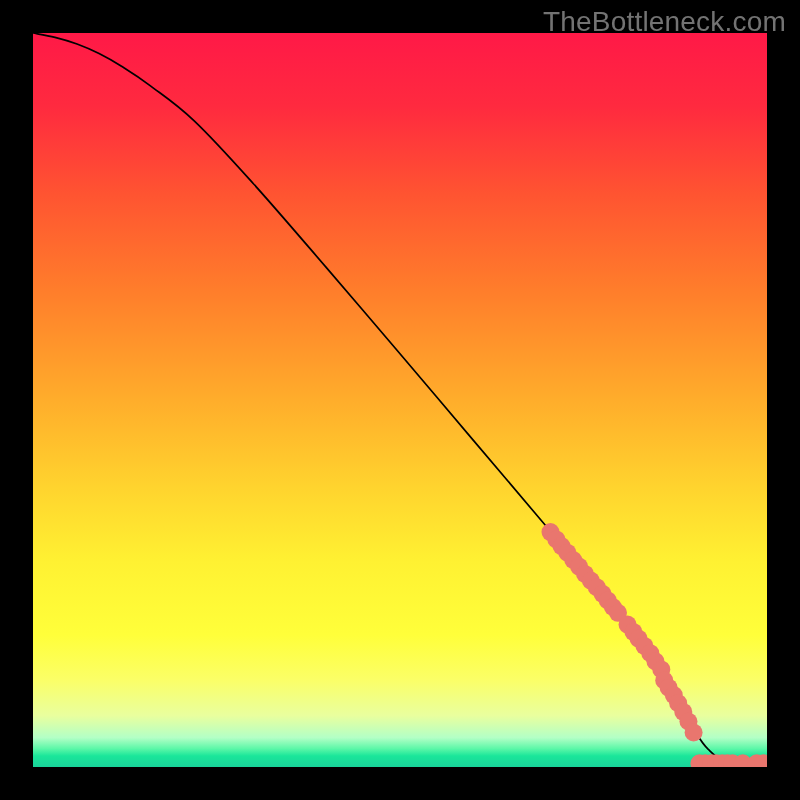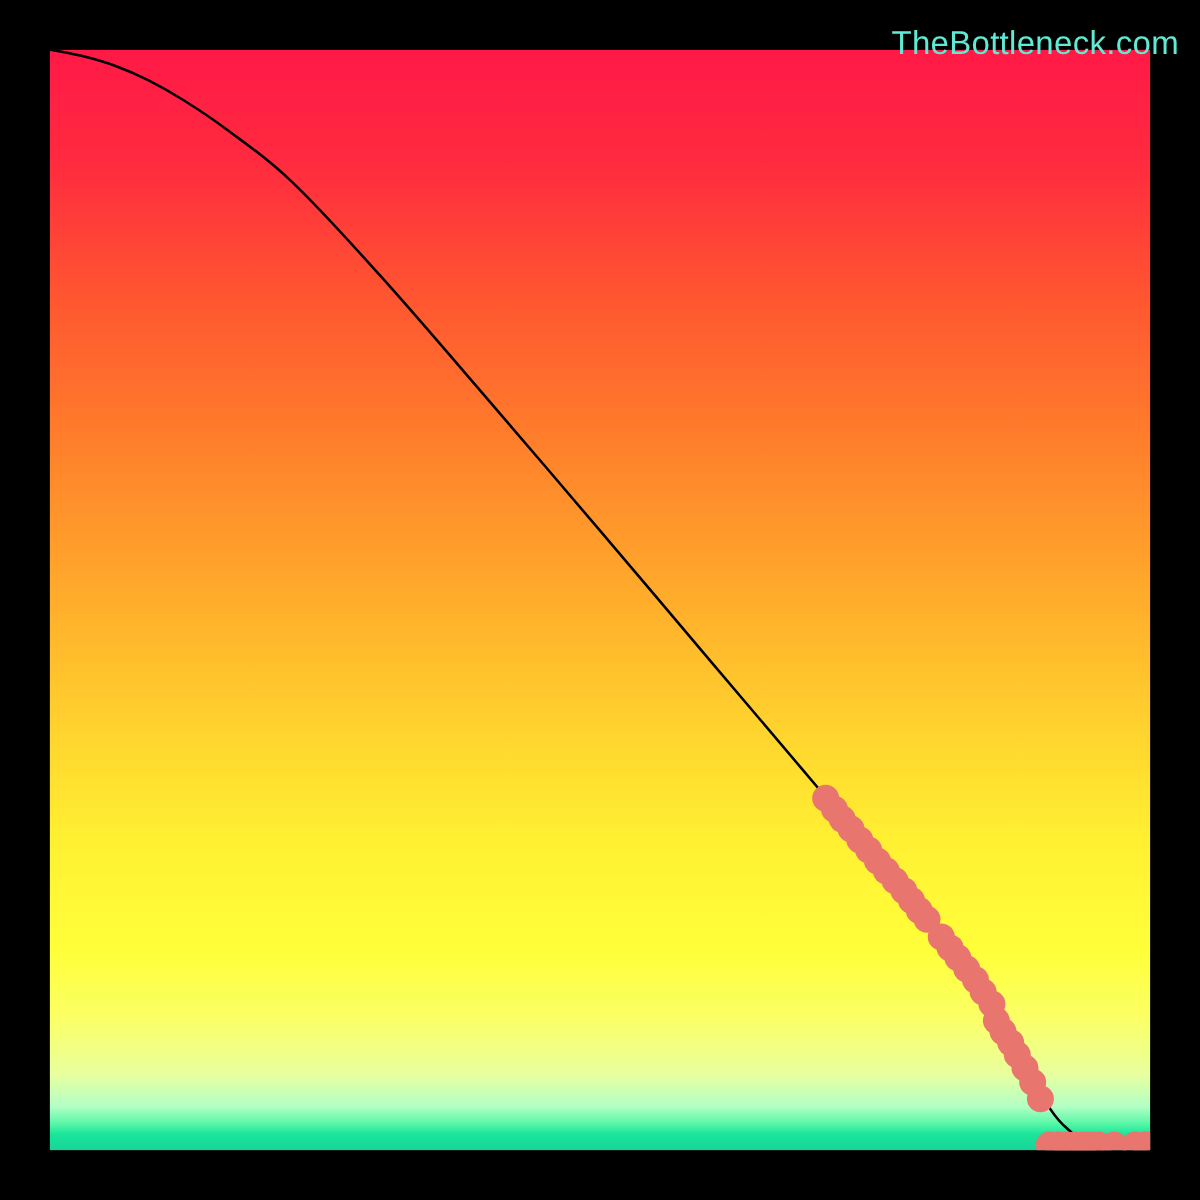--- a/index.html
+++ b/index.html
@@ -5,25 +5,25 @@
   * { margin: 0; padding: 0; box-sizing: border-box; }
   html, body { width: 800px; height: 800px; overflow: hidden; background: #000; }
   .wrap {
     position: relative;
     width: 800px;
     height: 800px;
     background: #000;
   }
   .watermark {
     position: absolute;
-    top: 16px;
+    top: 6px;
     right: 14px;
     font-family: Arial, Helvetica, sans-serif;
-    font-size: 22px;
-    color: #5eead4;
+    font-size: 28px;
+    color: #737373;
     letter-spacing: 0.2px;
     z-index: 3;
   }
   .plot {
     position: absolute;
     left: 33px;
     top: 33px;
     width: 734px;
     height: 734px;
     overflow: hidden;

